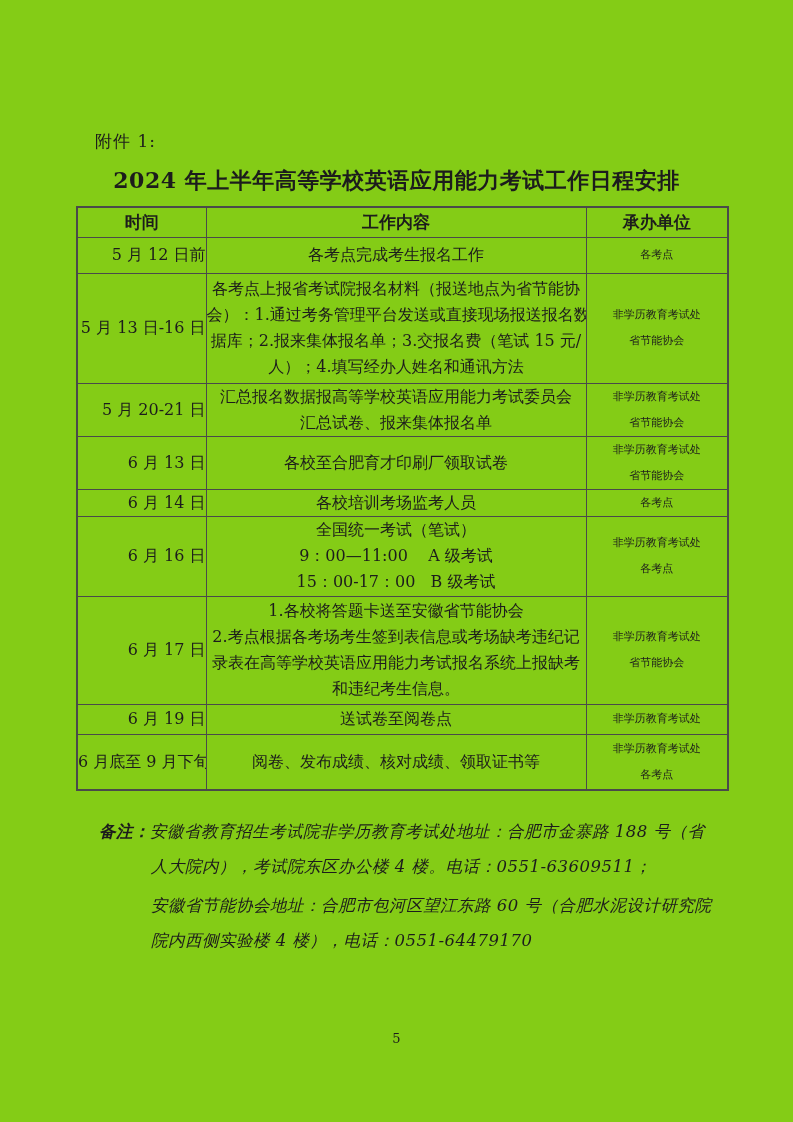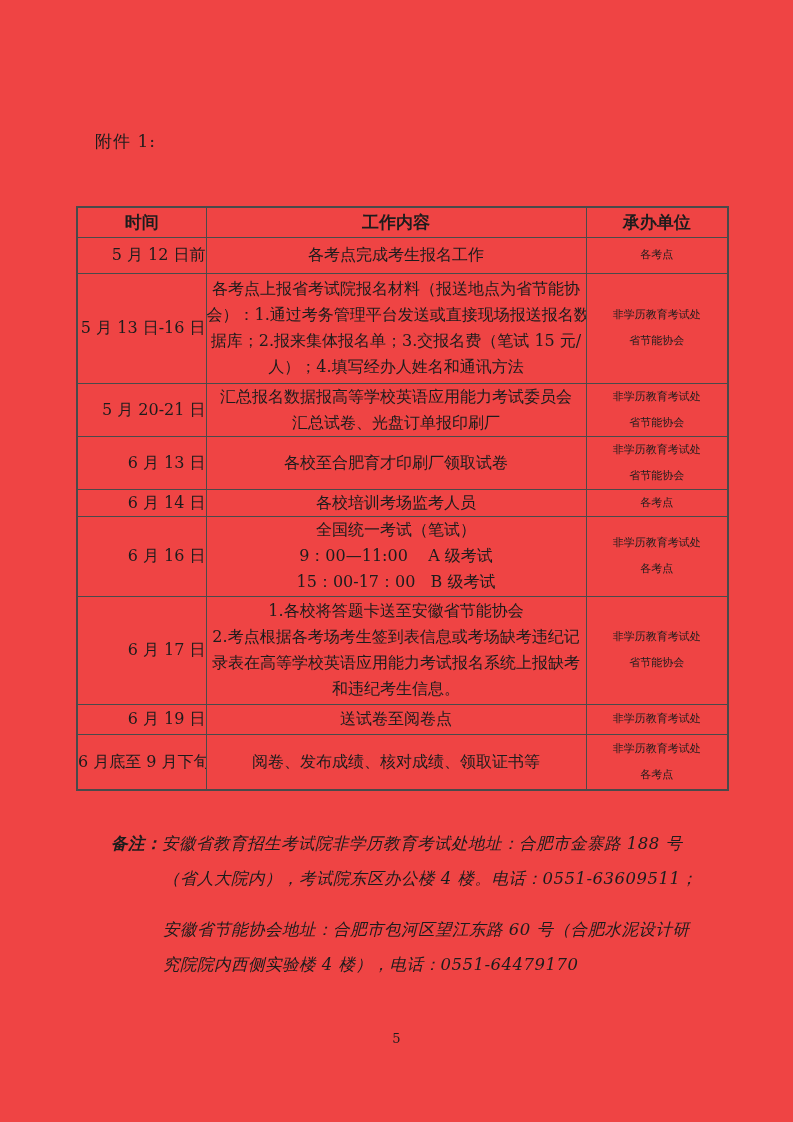--- a/index.html
+++ b/index.html
@@ -6,21 +6,21 @@
   body{
     width:793px;height:1122px;
     background:#ffffff;
     font-family:"DejaVu Serif","Liberation Serif",serif;
     color:#1c1c1c;
     position:relative;
     overflow:hidden;
   }
   .page{
     position:absolute;left:0;top:0;width:793px;height:1122px;
-    background:#ef4444;
+    background:#84cc16;
   }
   .attachment{
     position:absolute;left:95px;top:130px;
     font-size:17px;letter-spacing:1px;
   }
   .doc-title{
     position:absolute;left:0;top:166px;width:100%;
     margin:0;text-align:center;
     font-family:"DejaVu Serif","Liberation Serif",serif;
     font-weight:bold;font-size:22px;letter-spacing:0.5px;
@@ -50,35 +50,36 @@
     line-height:26px;
     font-size:16px;
   }
   .c-unit .line{font-size:11px;}
   .notes{
     position:absolute;left:95px;top:810px;width:622px;
     font-style:italic;
     font-size:16.5px;line-height:35px;
     letter-spacing:0.5px;
   }
-  .notes p{margin:16px;padding-left:52px;}
+  .notes p{margin:4px;padding-left:52px;}
   .notes p.first{text-indent:-52px;}
   .note-label{font-weight:bold;}
   .page-num{
     position:absolute;left:0;top:1031px;width:100%;
     text-align:center;font-size:13px;
   }
 </style>
 </head>
 <body>
 
 <div class="page">
 
   <div class="attachment">附件 1:</div>
 
+  <h1 class="doc-title">2024 年上半年高等学校英语应用能力考试工作日程安排</h1>
 
   <table class="schedule">
     <colgroup>
       <col style="width:129px">
       <col style="width:380px">
       <col style="width:142px">
     </colgroup>
     <thead>
       <tr style="height:30px">
         <th>时间</th>
@@ -112,21 +113,21 @@
           <span class="line">非学历教育考试处</span>
           <span class="line">省节能协会</span>
         </td>
       </tr>
       <tr style="height:53px">
         <td class="c-time">
             <span class="line">5 月 20-21 日</span>
           </td>
         <td class="c-content">
           <span class="line">汇总报名数据报高等学校英语应用能力考试委员会</span>
-          <span class="line">汇总试卷、光盘订单报印刷厂</span>
+          <span class="line">汇总试卷、报来集体报名单</span>
         </td>
         <td class="c-unit">
           <span class="line">非学历教育考试处</span>
           <span class="line">省节能协会</span>
         </td>
       </tr>
       <tr style="height:53px">
         <td class="c-time">
             <span class="line">6 月 13 日</span>
           </td>

